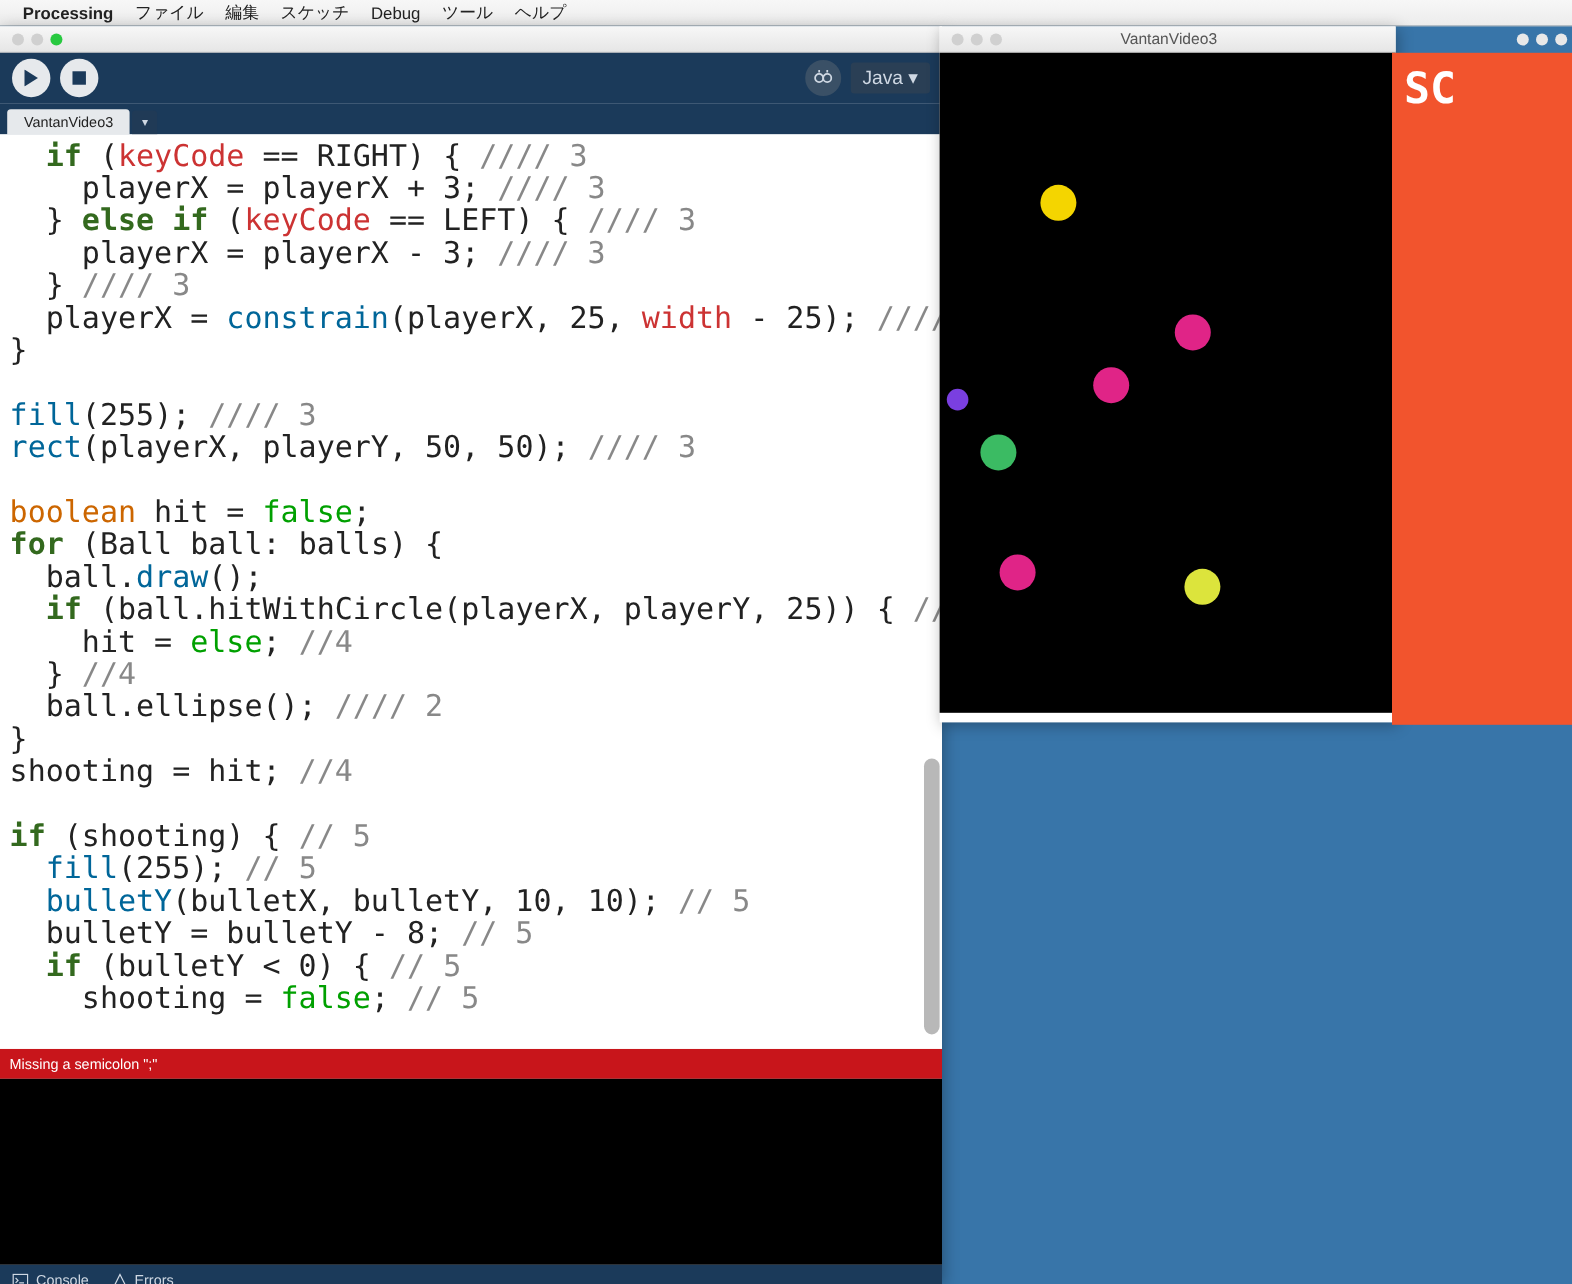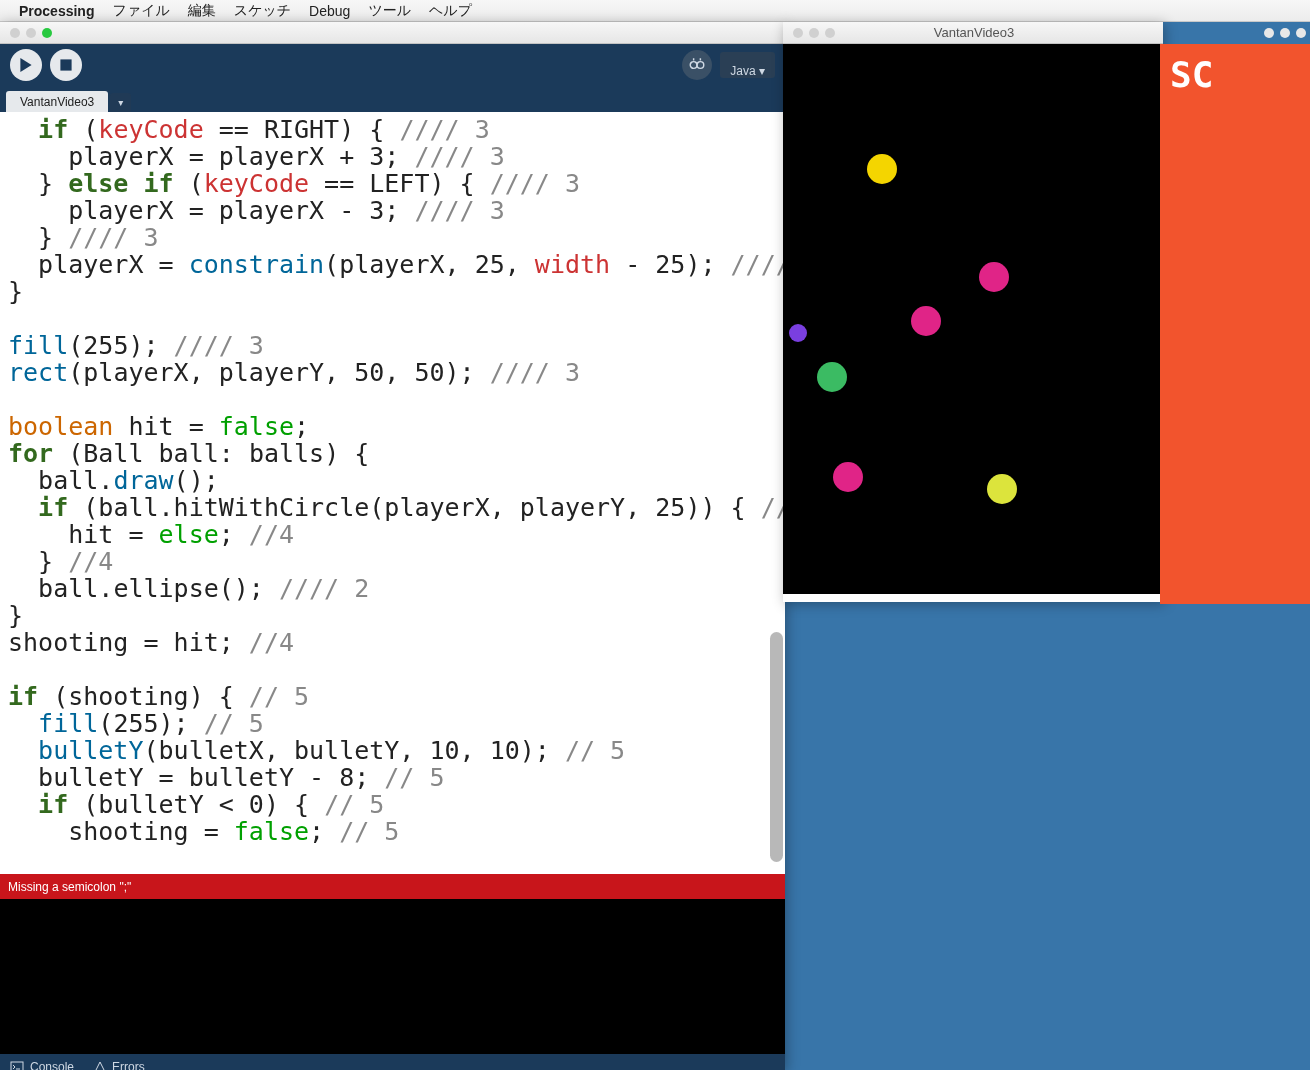--- a/index.html
+++ b/index.html
@@ -31,21 +31,21 @@
 .toolbar { height:42px; background:#1b3a5a; display:flex; align-items:center;
            padding:0 10px; gap:8px; }
 .rbtn { width:32px; height:32px; border-radius:50%; background:#e6e9ec;
         display:flex; align-items:center; justify-content:center;
         cursor:pointer; }
 .rbtn svg { width:14px; height:14px; fill:#1b3a5a; }
 .toolbar .spacer { flex:1; }
 .debug-btn { width:30px; height:30px; border-radius:50%; background:#3a5066;
              display:flex; align-items:center; justify-content:center; color:#ccd; }
 .mode-btn { height:26px; padding:0 10px; border-radius:3px; background:#2a3f55;
-            color:#cfd8e3; font-size:12px; display:flex; align-items:flex-end; gap:6px; }
+            color:#cfd8e3; font-size:16px; display:flex; align-items:center; gap:6px; }
 
 .tabbar { height:26px; background:#1b3a5a; display:flex; align-items:flex-end;
           padding-left:6px; }
 .tab { background:#e6e9ec; color:#222; padding:4px 14px 3px; border-radius:3px 3px 0 0;
        font-size:12px; }
 .tab-arrow { background:#203a56; color:#cfd8e3; padding:4px 8px; margin-left:2px;
              border-radius:3px 3px 0 0; font-size:10px; }
 
 .code-area { background:#fff; height:762px; overflow:hidden; padding:4px 0 0 8px; position:relative; }
 .code { font-family:"Menlo","Consolas",monospace; font-size:25px; line-height:27px;

